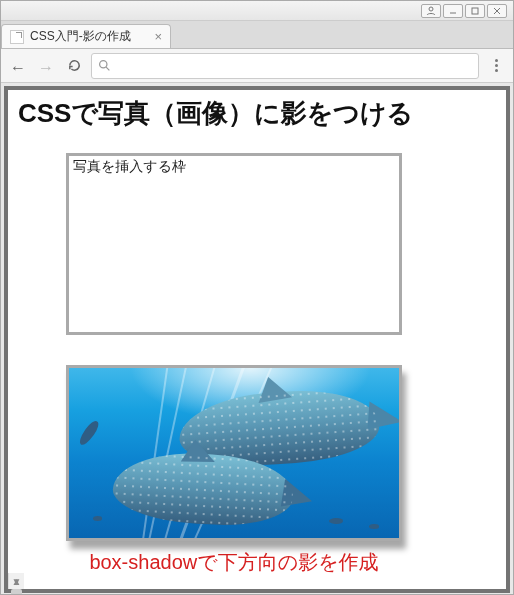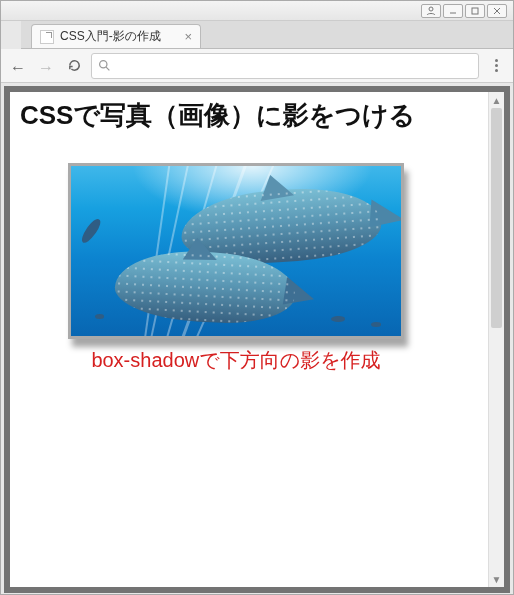--- a/index.html
+++ b/index.html
@@ -24,23 +24,21 @@
     border-radius: 2px;
     background: #f7f7f7;
     display: flex; align-items: center; justify-content: center;
     font-size: 9px; color: #555;
   }
   
   .tab-strip {
     height: 28px;
     background: #dcdcdc;
     display: flex; align-items: flex-end;
-    padding-left: 10px;
     border-bottom: 1px solid #bbb;
-    margin-left: 20px;
   }
   .tab {
     background: #f9f9f9;
     border: 1px solid #bbb;
     border-bottom: none;
     border-radius: 4px 4px 0 0;
     height: 24px;
     display: flex; align-items: center;
     padding: 0 8px;
     gap: 6px;
@@ -101,22 +99,23 @@
   }
   .menu-btn span {
     width: 3px; height: 3px; background: #777; border-radius: 50%;
   }
   
   .viewport {
     position: relative;
     height: calc(595px - 20px - 28px - 34px - 6px);
     background: #fff;
     margin: 3px;
-    border: 6px solid #737373;
+    border: 4px solid #737373;
     display: flex;
+    flex-direction: column;
   }
   .page {
     flex: 1;
     padding: 6px 10px 4px 10px;
     overflow: hidden;
   }
   .scrollbar {
     width: 16px;
     background: #f0f0f0;
     border-left: 1px solid #ddd;
@@ -275,20 +274,23 @@
       <span></span>
       <span></span>
     </div>
 </div>
 
 <div class="viewport">
   <div class="page">
 
     <h1 class="page-title">CSSで写真（画像）に影をつける</h1>
 
+    <div class="photo-frame">
+      <span>写真を挿入する枠</span>
+    </div>
 
     <div class="photo-shadow" title="水族館のジンベエザメ">
       <div class="sea">
         <div class="ray" style="left:120px;transform:rotate(12deg);"></div>
         <div class="ray" style="left:150px;transform:rotate(16deg);"></div>
         <div class="ray" style="left:180px;transform:rotate(20deg);width:3px;"></div>
         <div class="ray" style="left:210px;transform:rotate(24deg);"></div>
         <div class="ray" style="left:100px;transform:rotate(8deg);"></div>
         <div class="shark shark1">
             <div class="fin"></div>

